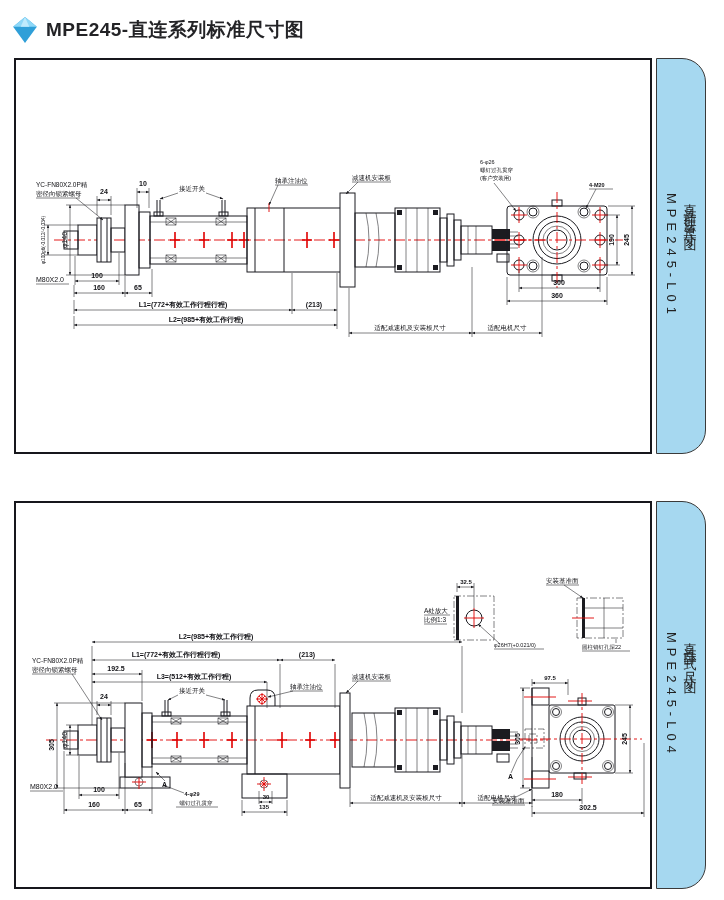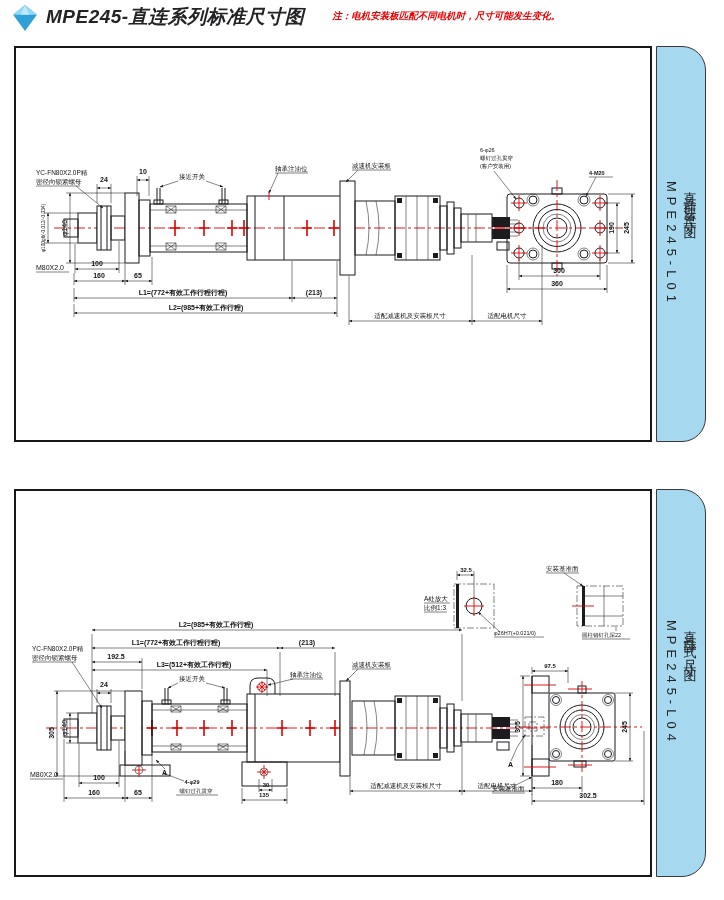--- a/index.html
+++ b/index.html
@@ -1,18 +1,18 @@
 <!DOCTYPE html>
 <html><head>
 <meta charset="utf-8">
 <style>
   * { margin:0; padding:0; box-sizing:border-box; }
   html,body { width:724px; height:900px; background:#ffffff; overflow:hidden;
     font-family:"Liberation Sans", sans-serif; }
-  .header { display:flex; align-items:flex-start; padding:4px 0 0 12px;font-style:italic; }
+  .header { display:flex; align-items:center; padding:16px 0 0 12px; }
   .logo { width:26px; height:28px; margin-right:8px; }
   .title { font-size:19px; font-weight:bold; color:#232326; letter-spacing:0.5px; }
   .note { font-size:9.5px; font-weight:bold; color:#e60000; margin:6px 0 0 28px; }
   .panel { display:flex; margin-left:14px; }
   .panel1 { margin-top:14px; }
   .panel2 { margin-top:47px; }
   .box { width:638px; border:2px solid #17171c; background:#fff; position:relative; }
   .box1 { height:396px; }
   .box2 { height:388px; }
   .tab { width:50px; margin-left:4px; background:#a6d8f0; border:1px solid #3a3a3a;
@@ -37,21 +37,20 @@
 </head>
 <body>
 
 <div class="header">
   <svg class="logo" viewBox="0 0 24 26">
     <polygon points="12,1 23,10 12,25 1,10" fill="#2f9fd8"></polygon>
     <polygon points="12,1 23,10 1,10" fill="#8ed8f8"></polygon>
     <polygon points="12,1 16,10 8,10" fill="#bfeafc"></polygon>
   </svg>
   <div class="title">MPE245-直连系列标准尺寸图</div>
-  <div class="note">注：电机安装板匹配不同电机时，尺寸可能发生变化。</div>
 </div>
 
 <div class="panel panel1">
   <div class="box box1">
     <svg viewBox="0 0 634 390" width="634" height="390">
       <defs>
         <marker id="ar1" viewBox="0 0 10 10" refX="9" refY="5" markerWidth="6.5" markerHeight="6.5" orient="auto-start-reverse">
           <path d="M0,1.6 L10,5 L0,8.4 z" fill="#1b1b20"></path>
         </marker>
       </defs>

